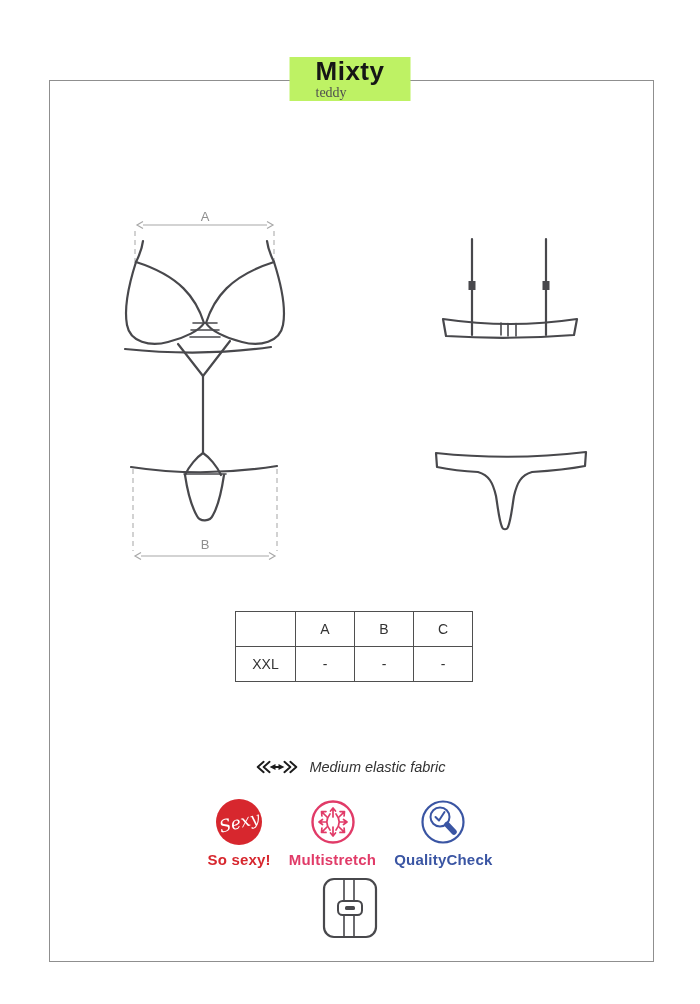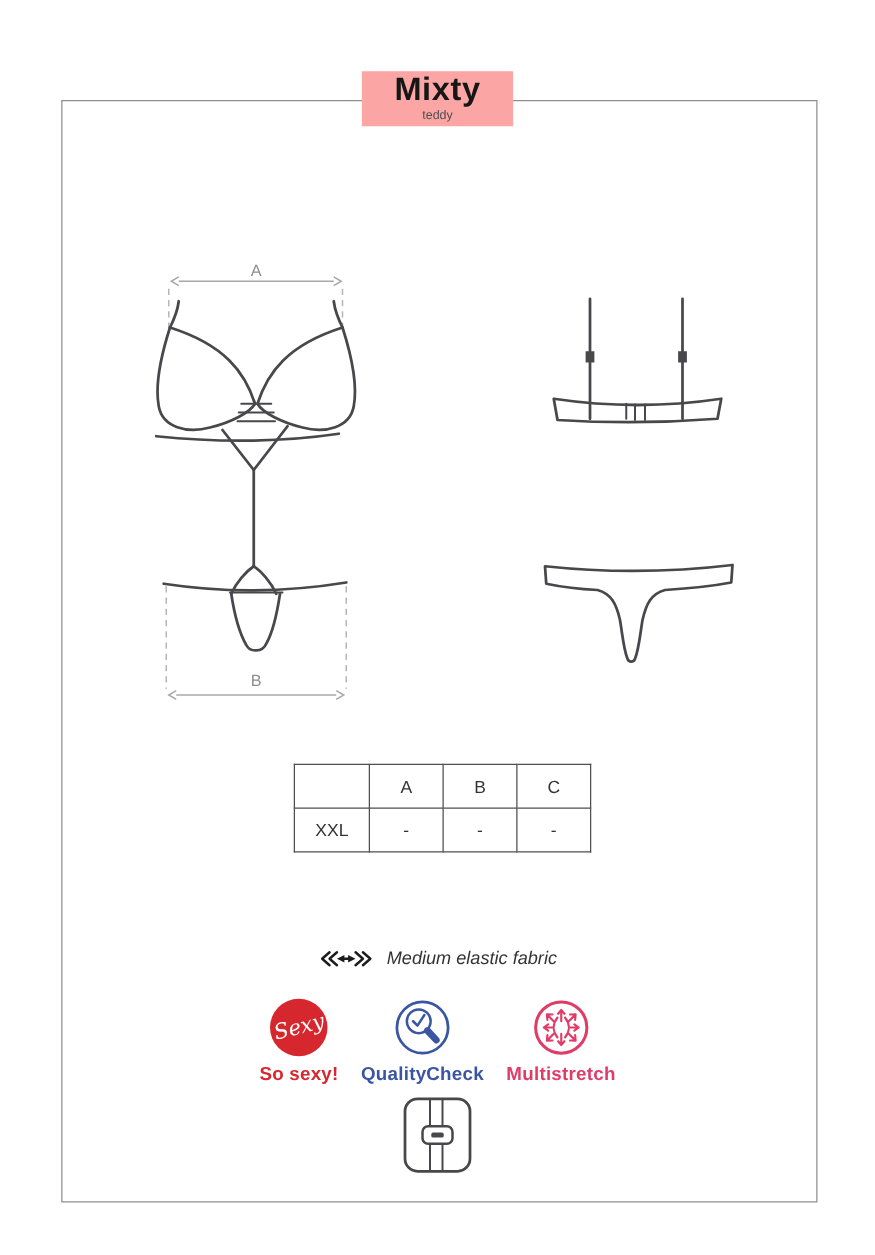--- a/index.html
+++ b/index.html
@@ -15,24 +15,24 @@
 
   
   .frame {
     position:absolute; left:49px; top:80px; width:605px; height:882px;
     border:1px solid #8f8f8f; z-index:2; background:transparent;
   }
 
   
   .title-box {
     position:absolute; top:57px; left:50%; transform:translateX(-50%);
-    background:#fca5a5; padding:0 26px; text-align:center; z-index:3;
+    background:#bef264; padding:0 26px; text-align:left; z-index:3;
   }
   .title-box h1 { font-size:26px; font-weight:700; color:#161616; line-height:28px; letter-spacing:0.5px; }
-  .title-box .subtitle { font-size:10px; color:#4f4f4f; line-height:16px; }
+  .title-box .subtitle { font-size:14px; color:#4f4f4f; line-height:16px;font-family:Liberation Serif, serif; }
 
   
   svg { position:absolute; z-index:2; overflow:visible; }
   .g  { fill:none; stroke:#48484c; stroke-width:2.2; stroke-linecap:round; stroke-linejoin:round; }
   .gf { fill:#ffffff; }
   .g1 { fill:none; stroke:#48484c; stroke-width:1.6; stroke-linecap:round; }
   .thin { fill:none; stroke:#a8a8a8; stroke-width:1.2; }
   .dash { fill:none; stroke:#b5b5b5; stroke-width:1.2; stroke-dasharray:5 4; }
   .mlabel { fill:#8f8f8f; font-size:13px; text-anchor:middle; font-family:"Liberation Sans",sans-serif; }
 
@@ -176,47 +176,47 @@
 
   <div class="badges">
 
     <div class="badge badge-sexy">
       <div class="sexy-circle">
         <span class="sexy-script">Sexy</span>
       </div>
       <div class="label">So sexy!</div>
     </div>
 
-    <div class="badge badge-quality">
-      <svg width="46" height="46" viewBox="0 0 46 46">
-        <circle class="qc" cx="23" cy="23" r="20.5"></circle>
-        <circle class="qc1" cx="20" cy="18" r="9.5"></circle>
-        <path class="qc1" d="M15.5,18 L19,21.5 L24.5,13"></path>
-        <path d="M27,25.5 L34,33" stroke="#3a55a3" stroke-width="5.5" stroke-linecap="round" fill="none"></path>
-      </svg>
-      <div class="label">QualityCheck</div>
-    </div>
-
     <div class="badge badge-stretch">
       <svg width="46" height="46" viewBox="0 0 46 46">
         <circle class="ms" cx="23" cy="23" r="20.5"></circle>
         <path class="ms1" d="M20,15 C16,20 16,26 20,31"></path>
         <path class="ms1" d="M26,15 C30,20 30,26 26,31"></path>
         <path class="ms1" d="M23,18 V10 M20.5,12 L23,9 L25.5,12"></path>
         <path class="ms1" d="M23,28 V36 M20.5,34 L23,37 L25.5,34"></path>
         <path class="ms1" d="M16,23 H10 M12.5,20.5 L9,23 L12.5,25.5"></path>
         <path class="ms1" d="M30,23 H36 M33.5,20.5 L37,23 L33.5,25.5"></path>
         <path class="ms1" d="M17,18 L12.3,13.3 M16,12.6 L11.5,12.5 L11.9,17"></path>
         <path class="ms1" d="M29,18 L33.7,13.3 M30,12.6 L34.5,12.5 L34.1,17"></path>
         <path class="ms1" d="M17,28 L12.3,32.7 M16,33.4 L11.5,33.5 L11.9,29"></path>
         <path class="ms1" d="M29,28 L33.7,32.7 M30,33.4 L34.5,33.5 L34.1,29"></path>
       </svg>
       <div class="label">Multistretch</div>
     </div>
 
+    <div class="badge badge-quality">
+      <svg width="46" height="46" viewBox="0 0 46 46">
+        <circle class="qc" cx="23" cy="23" r="20.5"></circle>
+        <circle class="qc1" cx="20" cy="18" r="9.5"></circle>
+        <path class="qc1" d="M15.5,18 L19,21.5 L24.5,13"></path>
+        <path d="M27,25.5 L34,33" stroke="#3a55a3" stroke-width="5.5" stroke-linecap="round" fill="none"></path>
+      </svg>
+      <div class="label">QualityCheck</div>
+    </div>
+
   </div>
 
   <svg class="svg-gift" width="56" height="62" viewBox="0 0 56 62">
     <rect class="g gf" x="2" y="2" width="52" height="58" rx="10"></rect>
     <path class="g1" d="M22,2.5 V59.5 M32,2.5 V59.5"></path>
     <rect x="16" y="24" width="24" height="14" rx="4.5" fill="#ffffff" stroke="#48484c" stroke-width="2"></rect>
     <rect x="23" y="29" width="10" height="4" rx="1.5" fill="#48484c"></rect>
   </svg>
 
 </div>

